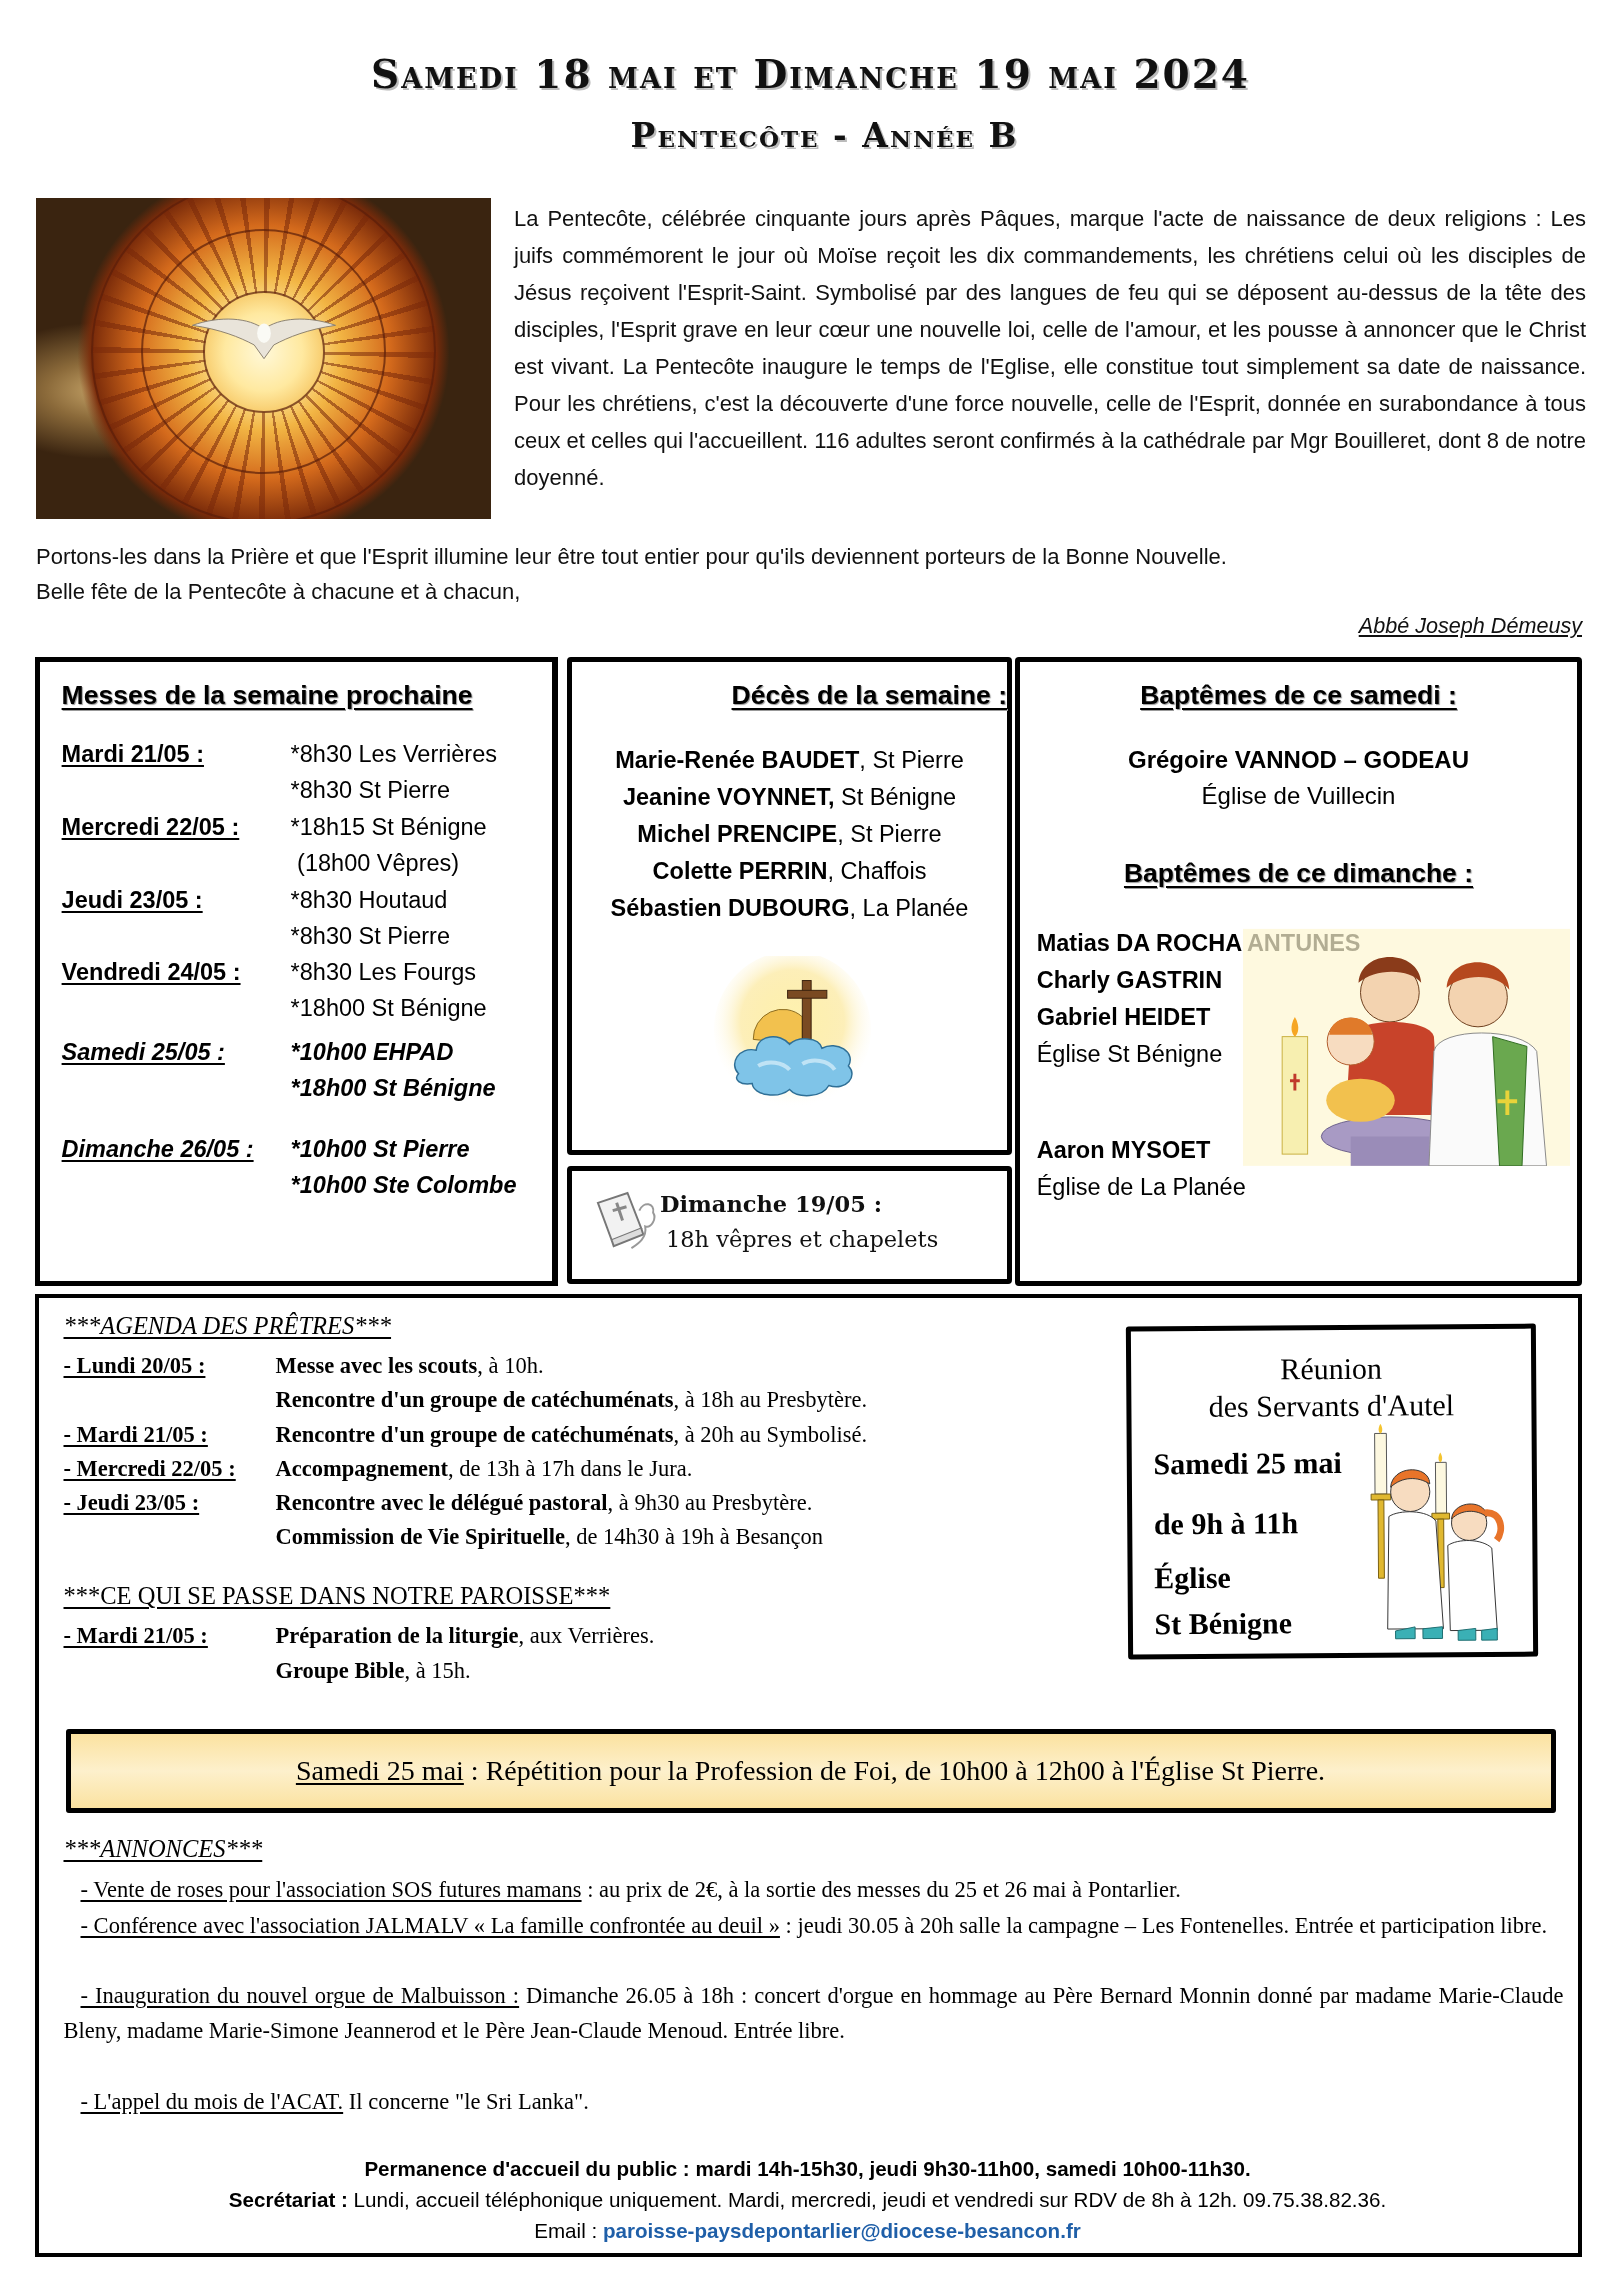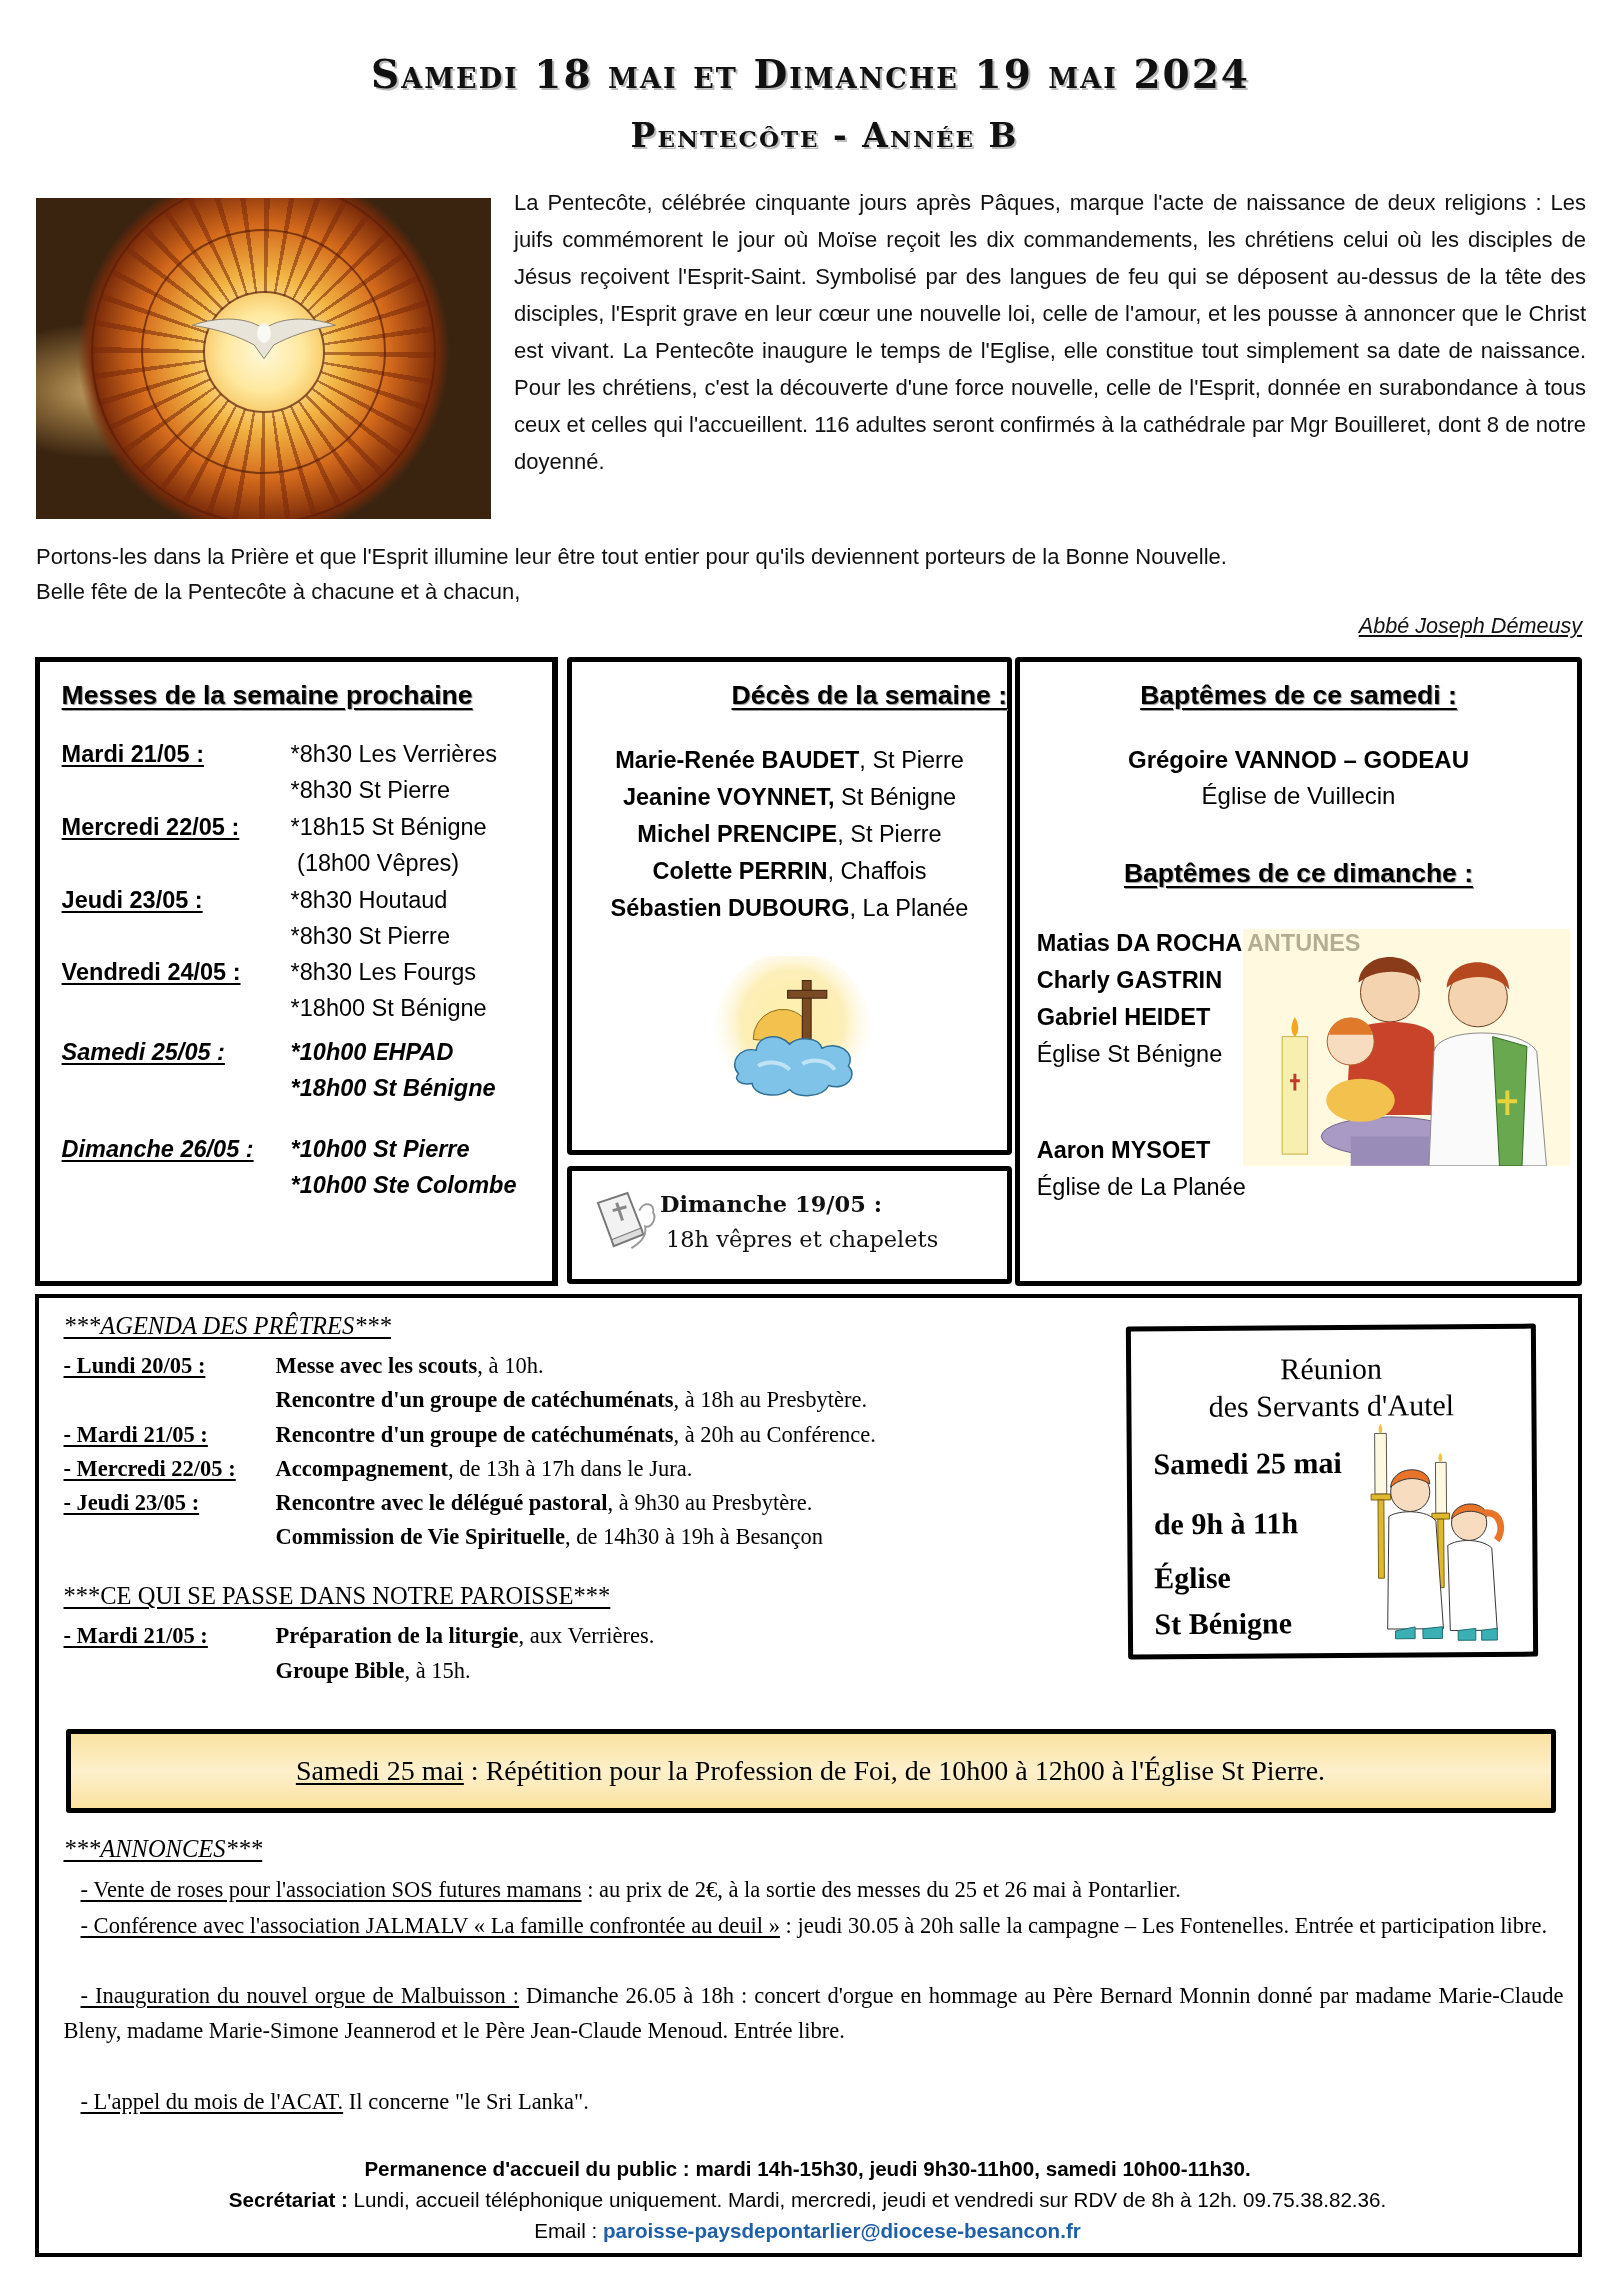--- a/index.html
+++ b/index.html
@@ -36,21 +36,21 @@
     mask: radial-gradient(circle, transparent 0 59px, #000 61px 172px, transparent 174px);
     -webkit-mask: radial-gradient(circle, transparent 0 59px, #000 61px 172px, transparent 174px);
   }
   .hero-img .ring { position: absolute; left: 50%; top: 48%; border-radius: 50%; border: 2.9px solid rgba(90,30,10,0.7); }
   .hero-img .dove {
     position: absolute; left: 50%; top: 45%; transform: translate(-50%, -50%);
     font-size: 39px; color: #f4f1ea; text-shadow: 0 0 5.9px #fff;
   }
 
   .intro {
-    position: absolute; left: 514px; top: 184px; width: 1072px;
+    position: absolute; left: 514px; top: 200px; width: 1072px;
     font-family: "Liberation Sans", sans-serif; font-size: 22px; line-height: 37px;
     text-align: justify; color: #111;
   }
   .intro-cont {
     position: absolute; left: 36px; top: 539px; width: 1558px;
     font-size: 22px; line-height: 35px; color: #111;
   }
   .signature {
     position: absolute; right: 39px; top: 613px;
     font-size: 21.6px; font-style: italic; text-decoration: underline; color: #111;
@@ -293,21 +293,21 @@
 
   <div class="agenda-row" style="top:51px;">
     <span class="agenda-day">- Lundi 20/05 :</span>
     <span class="agenda-text"><b>Messe avec les scouts</b><span>, à 10h.</span></span>
   </div>
   <div class="agenda-row" style="top:85px;">
     <span class="agenda-text"><b>Rencontre d'un groupe de catéchuménats</b><span>, à 18h au Presbytère.</span></span>
   </div>
   <div class="agenda-row" style="top:120px;">
     <span class="agenda-day">- Mardi 21/05 :</span>
-    <span class="agenda-text"><b>Rencontre d'un groupe de catéchuménats</b><span>, à 20h au Conférence.</span></span>
+    <span class="agenda-text"><b>Rencontre d'un groupe de catéchuménats</b><span>, à 20h au Symbolisé.</span></span>
   </div>
   <div class="agenda-row" style="top:154px;">
     <span class="agenda-day">- Mercredi 22/05 :</span>
     <span class="agenda-text"><b>Accompagnement</b><span>, de 13h à 17h dans le Jura.</span></span>
   </div>
   <div class="agenda-row" style="top:188px;">
     <span class="agenda-day">- Jeudi 23/05 :</span>
     <span class="agenda-text"><b>Rencontre avec le délégué pastoral</b><span>, à 9h30 au Presbytère.</span></span>
   </div>
   <div class="agenda-row" style="top:222px;">

